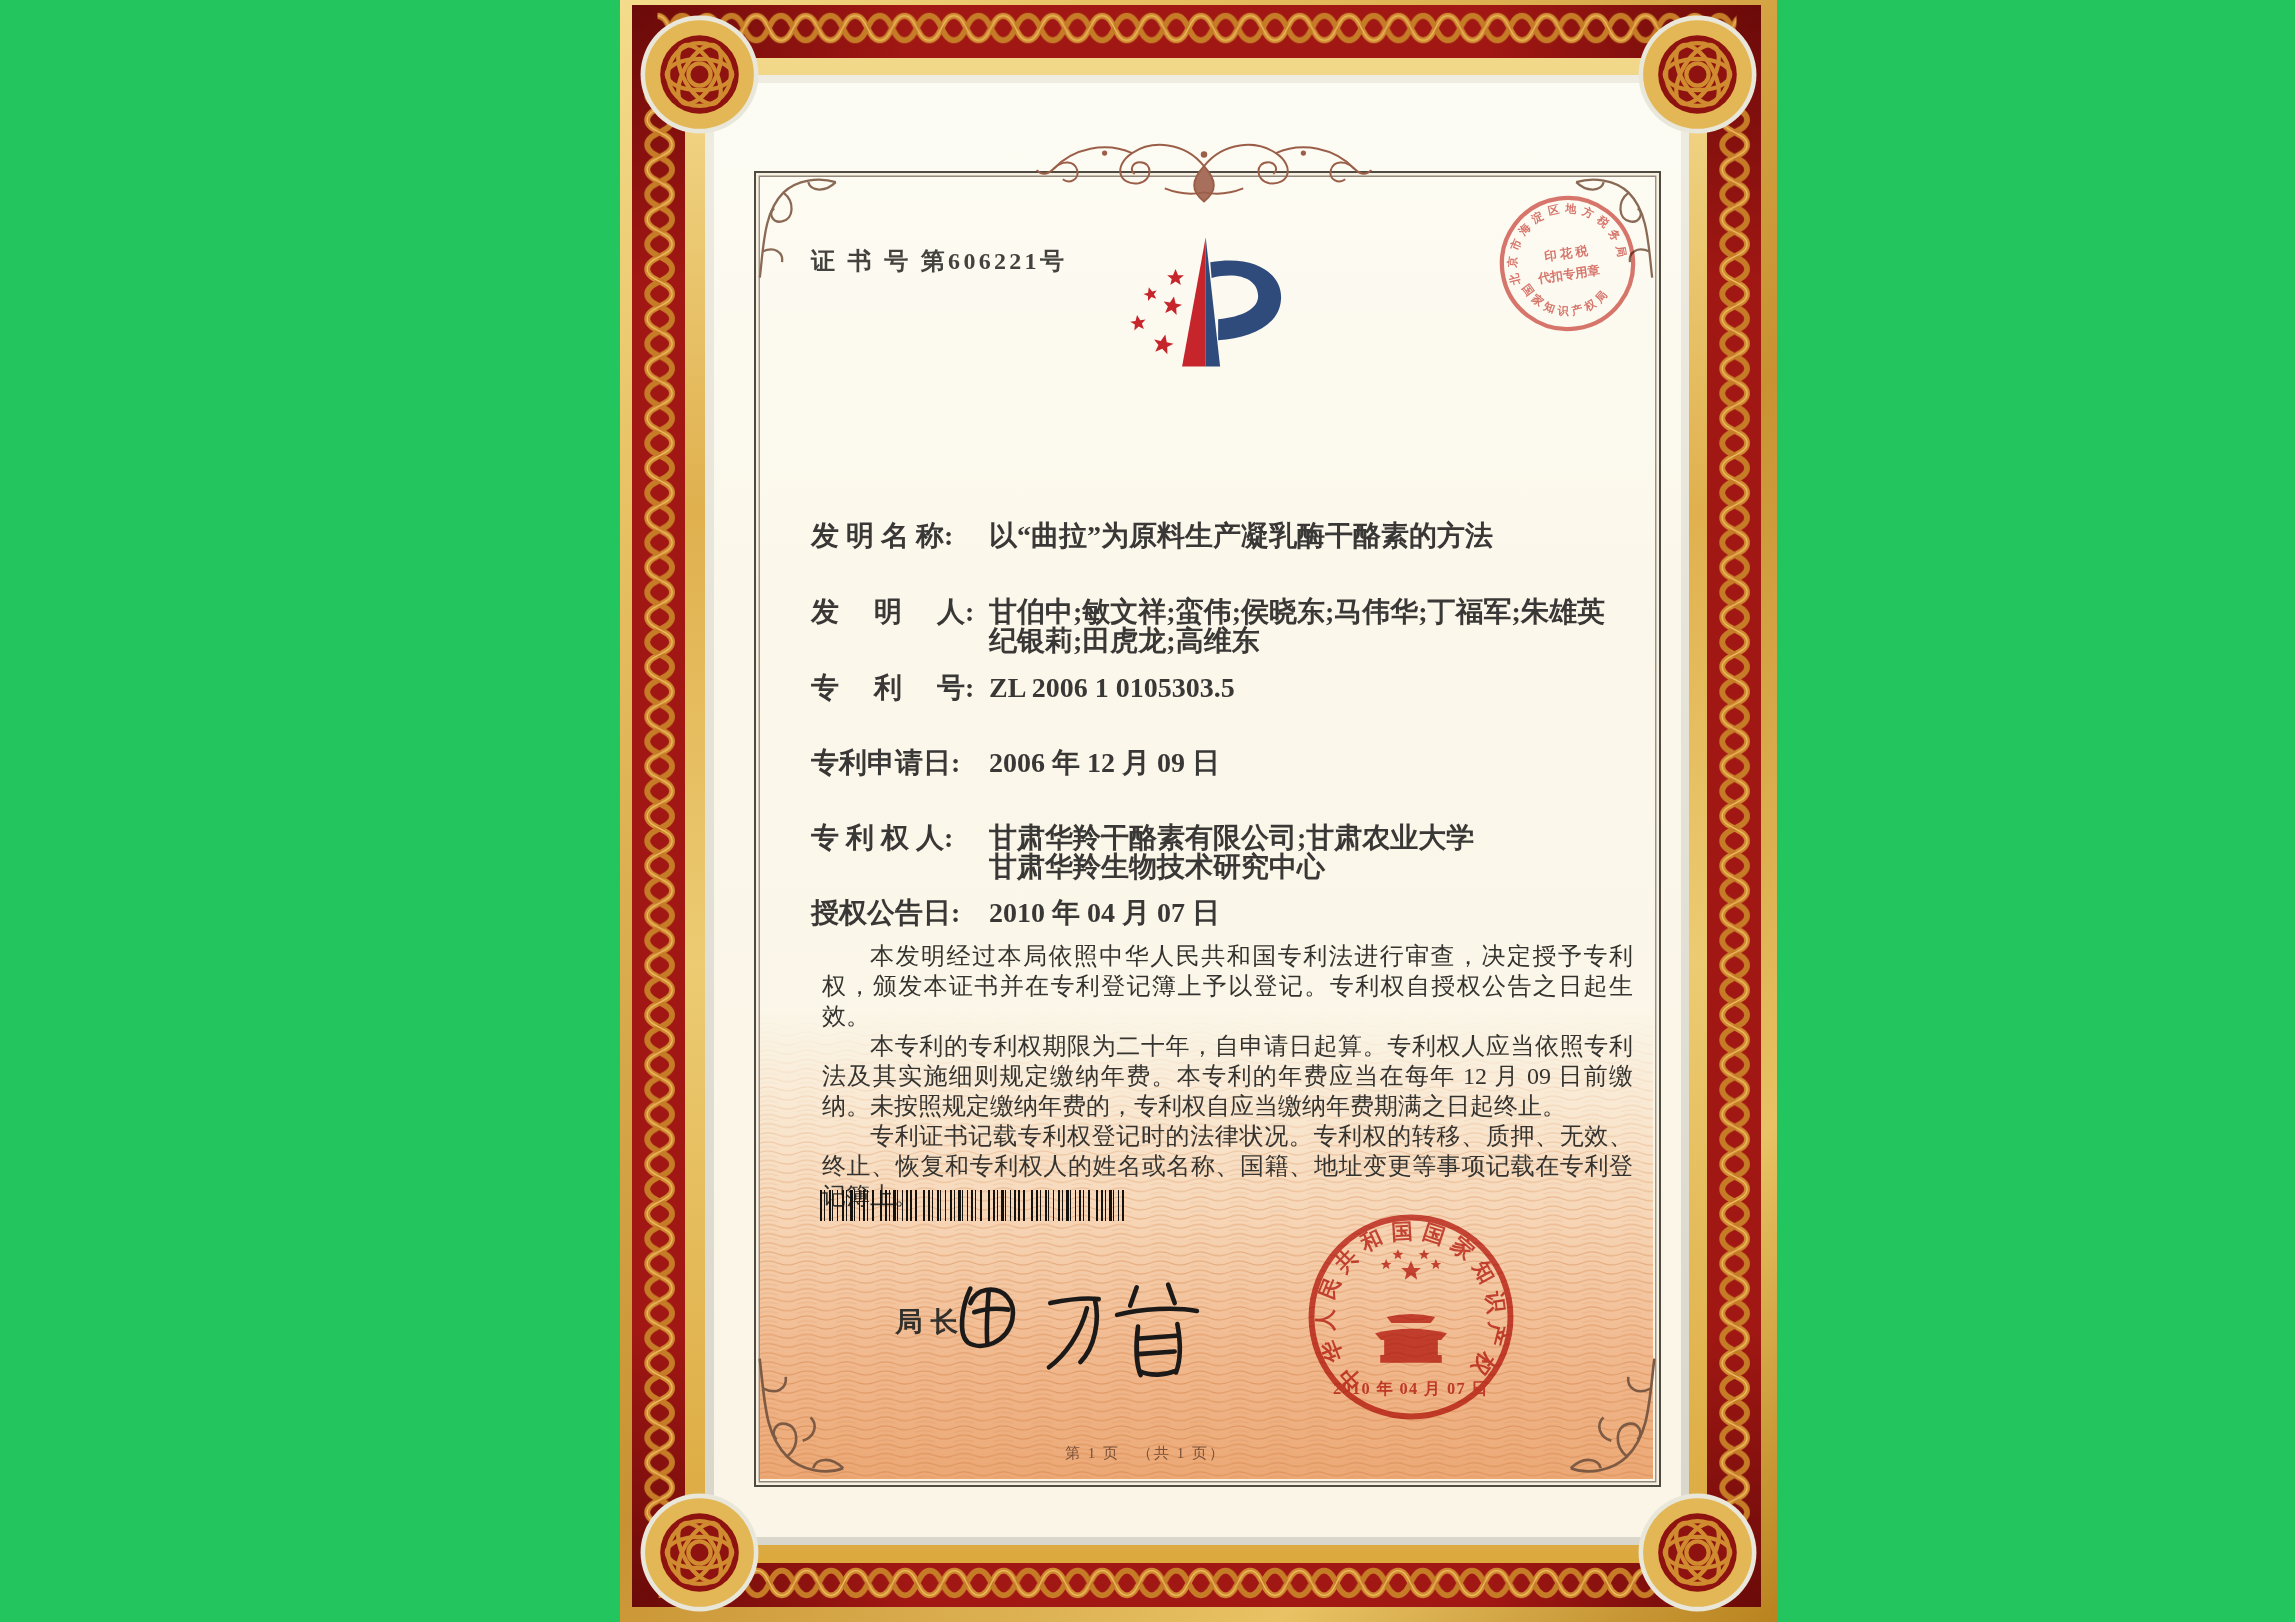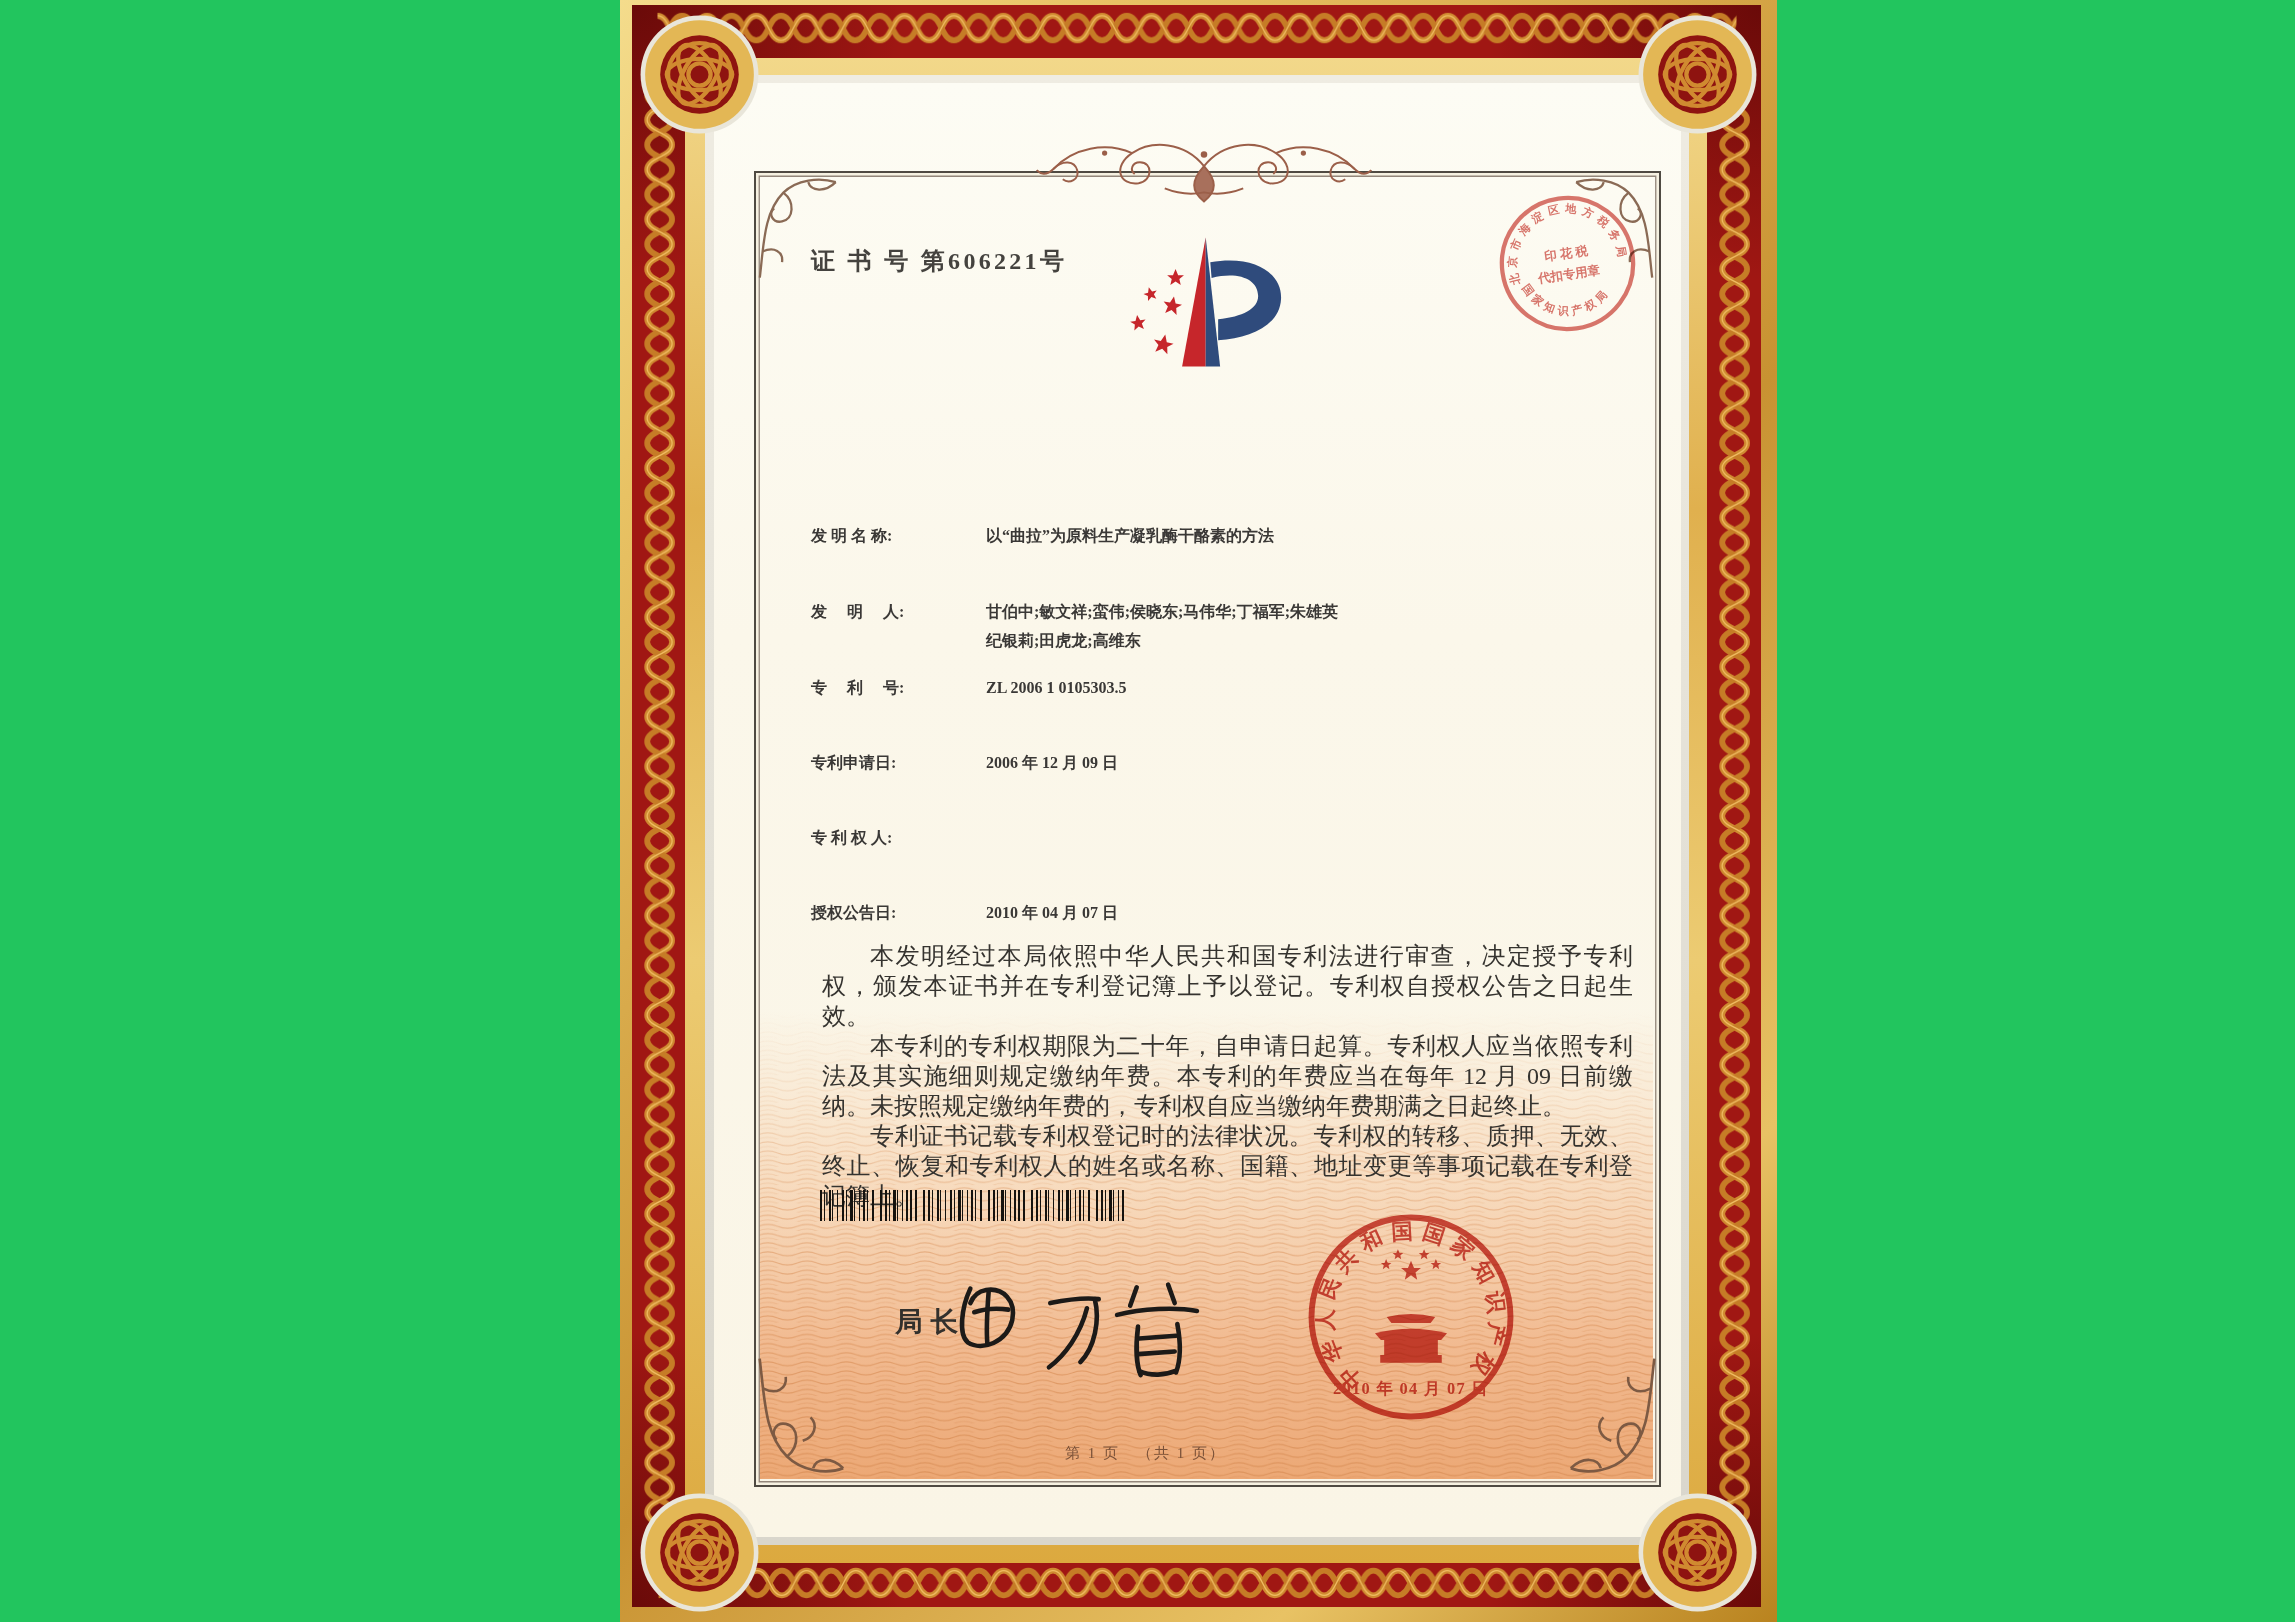--- a/index.html
+++ b/index.html
@@ -26,21 +26,21 @@
   .knot{position:absolute;width:131px;height:131px;}
   
   .frame{position:absolute;left:754px;top:171px;width:903px;height:1312px;
          border:2px solid #4f4a42;
          box-shadow:inset 0 0 0 2.6px #f6f1e1, inset 0 0 0 3.9px #93867a;}
   
   .certno{position:absolute;left:811px;top:245px;font-size:24px;letter-spacing:3.3px;
           color:#44423e;font-weight:bold;}
   .title{position:absolute;left:714px;top:391px;width:968px;text-align:center;
          font-size:49px;font-weight:bold;color:#262a33;letter-spacing:30px;text-indent:30px;}
-  .row{position:absolute;left:811px;font-size:16px;font-weight:bold;color:#3a3836;line-height:29px;}
+  .row{position:absolute;left:811px;font-size:28px;font-weight:bold;color:#3a3836;line-height:29px;}
   .row .lbl{display:inline-block;width:171px;vertical-align:top;}
   .row .val{display:inline-block;vertical-align:top;}
   .paras{position:absolute;left:822px;top:941px;width:811px;}
   .paras p{margin:0;text-indent:2em;font-size:24px;line-height:30px;
            text-align:justify;color:#35332f;}
   .barcode{position:absolute;left:820px;top:1190px;width:306px;height:31px;
      background:repeating-linear-gradient(90deg,
         #15120e 0 2px,transparent 2px 3.9px,#15120e 3.9px 5.2px,transparent 5.2px 8.5px,
         #15120e 8.5px 11px,transparent 11px 12.4px,#15120e 12.4px 13px,transparent 13px 17px,
         #15120e 17px 18.3px,transparent 18.3px 21.6px);}
@@ -265,20 +265,24 @@
   <div class="row" style="top:673px;">
     <span class="lbl">专　 利　 号:</span>
     <span class="val">ZL 2006 1 0105303.5</span>
   </div>
   <div class="row" style="top:748px;">
     <span class="lbl">专利申请日:</span>
     <span class="val">2006 年 12 月 09 日</span>
   </div>
   <div class="row" style="top:823px;">
     <span class="lbl">专 利 权 人:</span>
+    <span class="val">
+      <span style="display:block;">甘肃华羚干酪素有限公司;甘肃农业大学</span>
+      <span style="display:block;">甘肃华羚生物技术研究中心</span>
+    </span>
   </div>
   <div class="row" style="top:898px;">
     <span class="lbl">授权公告日:</span>
     <span class="val">2010 年 04 月 07 日</span>
   </div>
 
   <div class="paras">
     <p>本发明经过本局依照中华人民共和国专利法进行审查，决定授予专利权，颁发本证书并在专利登记簿上予以登记。专利权自授权公告之日起生效。</p>
     <p>本专利的专利权期限为二十年，自申请日起算。专利权人应当依照专利法及其实施细则规定缴纳年费。本专利的年费应当在每年 12 月 09 日前缴纳。未按照规定缴纳年费的，专利权自应当缴纳年费期满之日起终止。</p>
     <p>专利证书记载专利权登记时的法律状况。专利权的转移、质押、无效、终止、恢复和专利权人的姓名或名称、国籍、地址变更等事项记载在专利登记簿上。</p>

